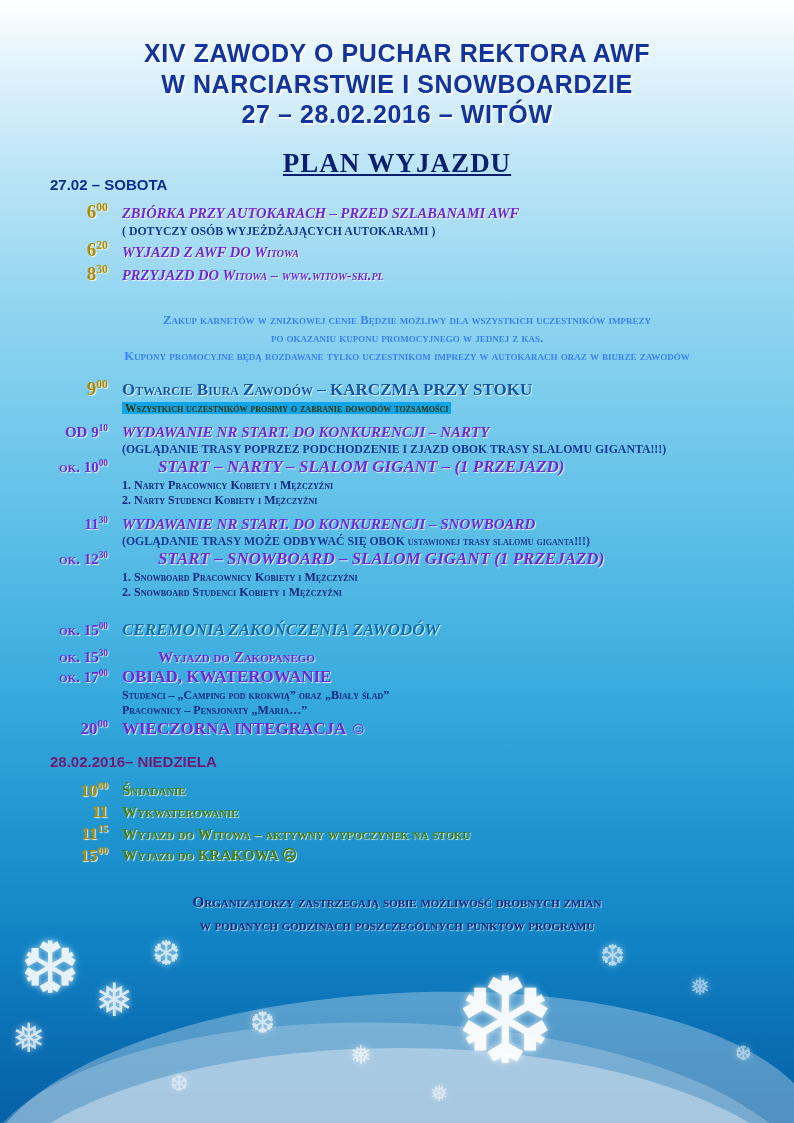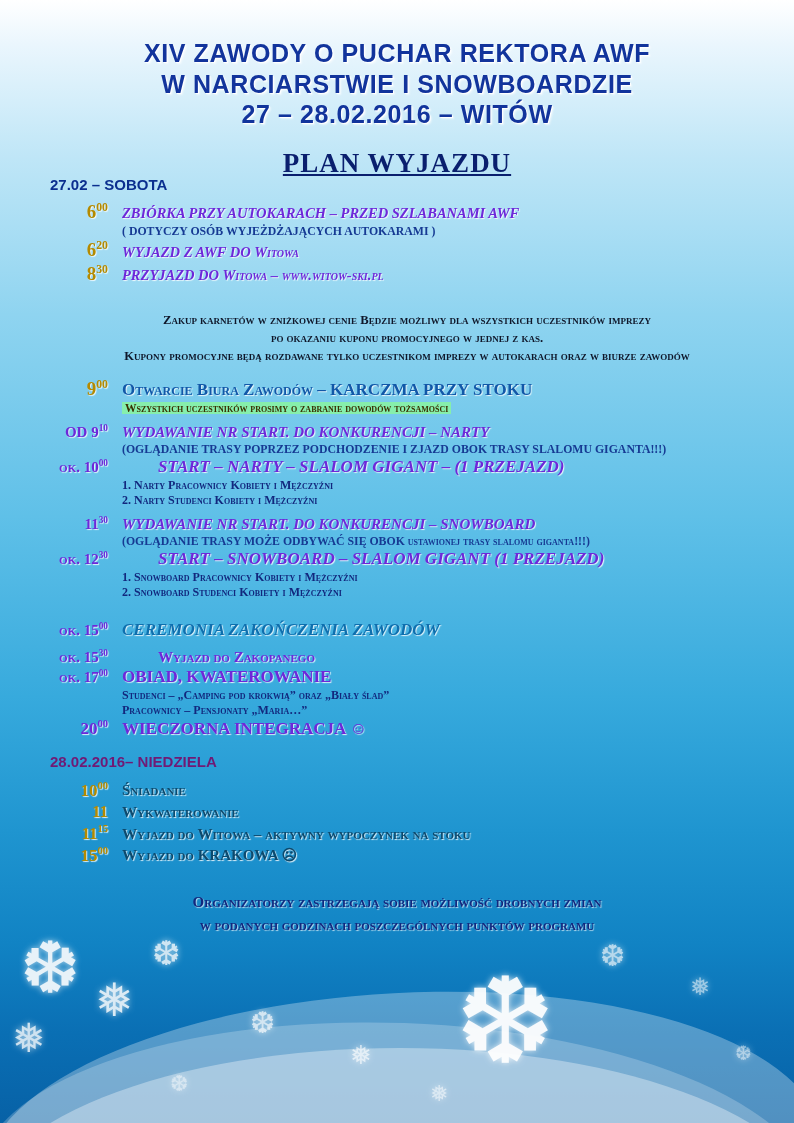--- a/index.html
+++ b/index.html
@@ -109,46 +109,46 @@
   .desc {
     flex: 1 1 auto;
     font-family: "Liberation Serif", serif;
   }
 
   
   .navy { color: #6d28d9; }
   .blue { color: #1158a8; }
   .teal { color: #0e6fae; }
   .gold { color: #b48a00; }
-  .olive { color: #0c4a6e; }
+  .olive { color: #4d7c0f; }
 
   .t-18 { font-size: 17px; }
   .t-16 { font-size: 15px; }
   .t-15 { font-size: 14.5px; }
   .t-14 { font-size: 13.5px; }
   .t-20 { font-size: 19px; }
 
   .bold { font-weight: bold; }
   .ital { font-style: italic; }
   .sc { font-variant: small-caps; }
 
   .shadowtxt { text-shadow: 1px 1px 1px rgba(255,255,255,0.85); }
 
   .note {
     text-align: center;
     font-family: "Liberation Serif", serif;
     font-variant: small-caps;
     font-weight: bold;
     font-size: 12.6px;
-    color: #0f172a;
+    color: #3b82f6;
     line-height: 1.45;
     margin: 12px 40px 12px 60px;
   }
   .highlight {
-    background: #86efac;
+    background: #0ea5e9;
     display: inline-block;
     padding: 0 3px;
     color: #3a3000;
     font-variant: small-caps;
     font-weight: bold;
     font-size: 11.5px;
   }
   .subline {
     font-family: "Liberation Serif", serif;
     font-size: 11.8px;

